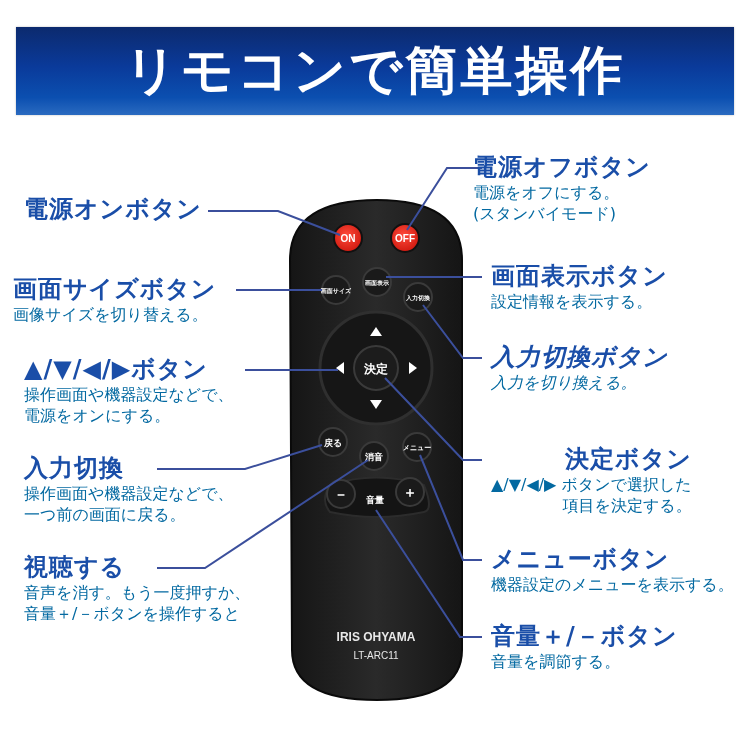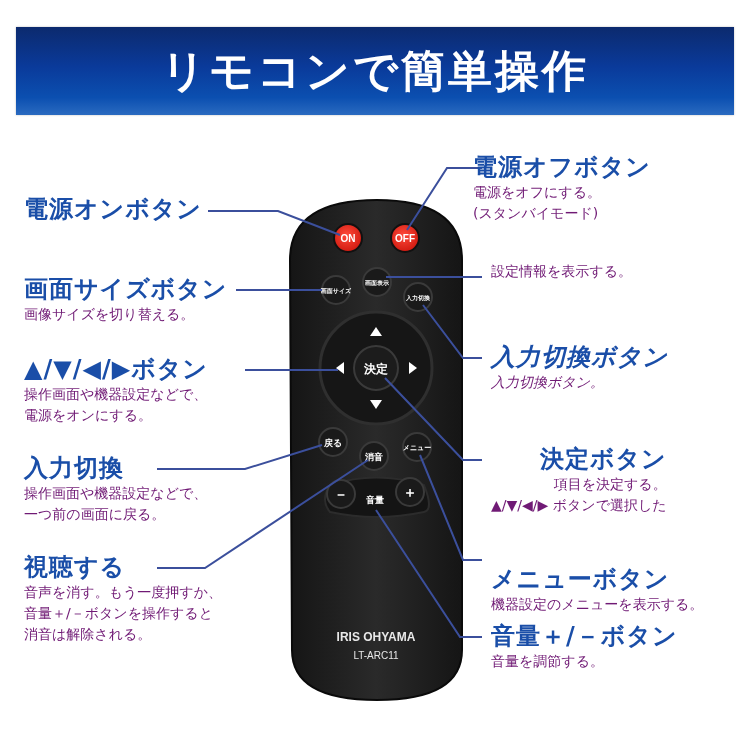--- a/index.html
+++ b/index.html
@@ -5,30 +5,30 @@
     html, body { margin: 0; padding: 0; background: #ffffff; }
     body { width: 750px; height: 750px; position: relative; overflow: hidden;
            font-family: "DejaVu Sans", "Liberation Sans", sans-serif; }
     .banner {
       position: absolute; left: 16px; top: 27px; width: 718px; height: 88px;
       background: linear-gradient(180deg, #0c2a6e 0%, #0a3a9a 45%, #0b4fb0 80%, #2a6ac0 100%);
       display: flex; align-items: center; justify-content: center;
       box-shadow: 0 0 2px rgba(0,0,0,0.25);
     }
     .banner-title {
-      color: #ffffff; font-weight: bold; font-size: 44px; letter-spacing: 3px;
+      color: #ffffff; font-weight: bold; font-size: 52px; letter-spacing: 3px;
       font-family: "DejaVu Sans", sans-serif;
     }
     .label { position: absolute; }
     .label .title {
       color: #1a4ea8; font-weight: bold; font-size: 24px; line-height: 30px;
       white-space: nowrap; letter-spacing: 1px;
     }
     .label .desc {
-      color: #701a75; font-size: 14px; line-height: 21px; white-space: nowrap;
+      color: #0369a1; font-size: 16px; line-height: 21px; white-space: nowrap;
     }
     svg.overlay { position: absolute; left: 0; top: 0; }
   </style>
 </head>
 <body>
 
 <div class="banner">
   <span class="banner-title">リモコンで簡単操作</span>
 </div>
 
@@ -115,58 +115,58 @@
     <polyline points="482,358 463,358 423,305"></polyline>
     <polyline points="482,460 463,460 385,378"></polyline>
     <polyline points="482,560 463,560 420,455"></polyline>
     <polyline points="482,637 460,637 376,510"></polyline>
   </g>
 </svg>
 
 <div class="label" style="left:24px; top:194px;">
   <div class="title">電源オンボタン</div>
 </div>
-<div class="label" style="left:24px; top:274px;">
+<div class="label" style="left:13px; top:274px;">
   <div class="title">画面サイズボタン</div>
   <div class="desc">画像サイズを切り替える。</div>
 </div>
 <div class="label" style="left:24px; top:354px;">
   <div class="title">▲/▼/◀/▶ボタン</div>
   <div class="desc">操作画面や機器設定などで、</div>
   <div class="desc">電源をオンにする。</div>
 </div>
 <div class="label" style="left:24px; top:453px;">
   <div class="title">入力切換</div>
   <div class="desc">操作画面や機器設定などで、</div>
   <div class="desc">一つ前の画面に戻る。</div>
 </div>
 <div class="label" style="left:24px; top:552px;">
   <div class="title">視聴する</div>
   <div class="desc">音声を消す。もう一度押すか、</div>
   <div class="desc">音量＋/－ボタンを操作すると</div>
-  <div class="desc">消音は解除される。</div>
 </div>
 
 <div class="label" style="left:473px; top:152px;">
   <div class="title">電源オフボタン</div>
   <div class="desc">電源をオフにする。</div>
   <div class="desc">(スタンバイモード)</div>
 </div>
 <div class="label" style="left:491px; top:261px;">
+  <div class="title">画面表示ボタン</div>
   <div class="desc">設定情報を表示する。</div>
 </div>
 <div class="label" style="left:491px; top:342px;font-style:italic;">
   <div class="title">入力切換ボタン</div>
-  <div class="desc">入力切換ボタン。</div>
+  <div class="desc">入力を切り換える。</div>
 </div>
 <div class="label" style="left:491px; top:444px;text-align:right;">
   <div class="title">決定ボタン</div>
+  <div class="desc">▲/▼/◀/▶ ボタンで選択した</div>
   <div class="desc">項目を決定する。</div>
-  <div class="desc">▲/▼/◀/▶ ボタンで選択した</div>
 </div>
-<div class="label" style="left:491px; top:544px;margin-top:20px;">
+<div class="label" style="left:491px; top:544px;">
   <div class="title">メニューボタン</div>
   <div class="desc">機器設定のメニューを表示する。</div>
 </div>
 <div class="label" style="left:491px; top:621px;">
   <div class="title">音量＋/－ボタン</div>
   <div class="desc">音量を調節する。</div>
 </div>
 
 </body></html>

